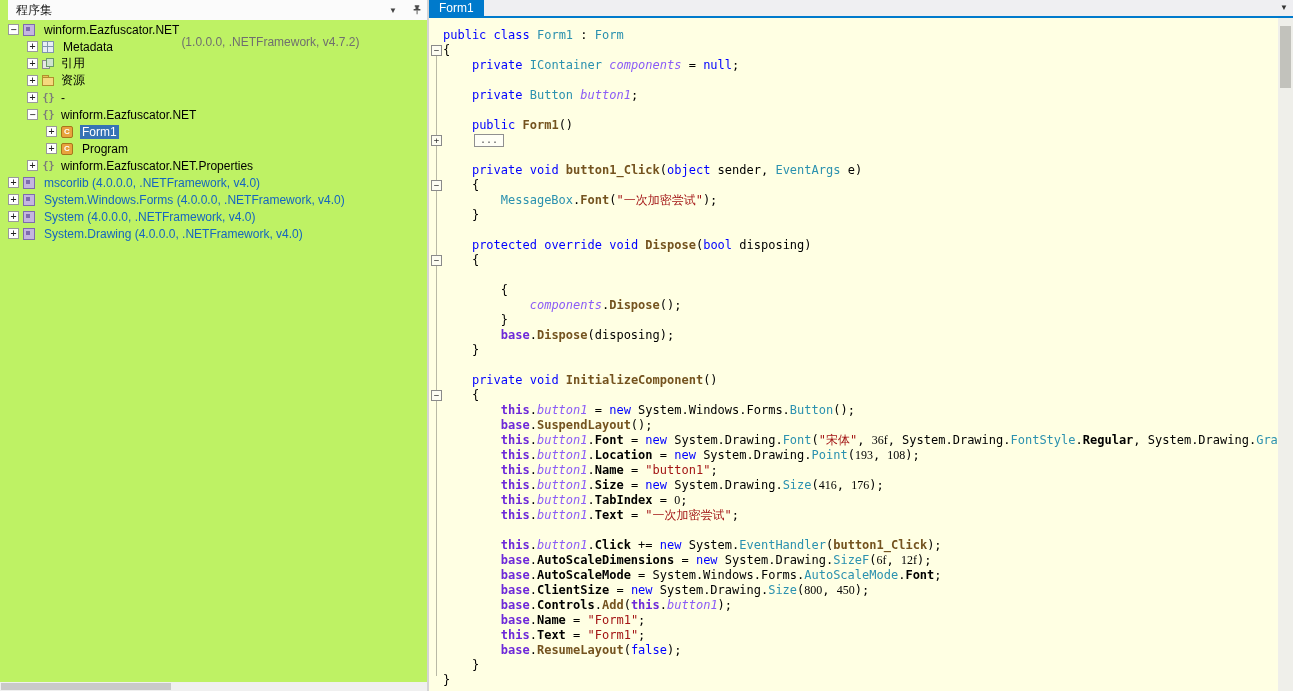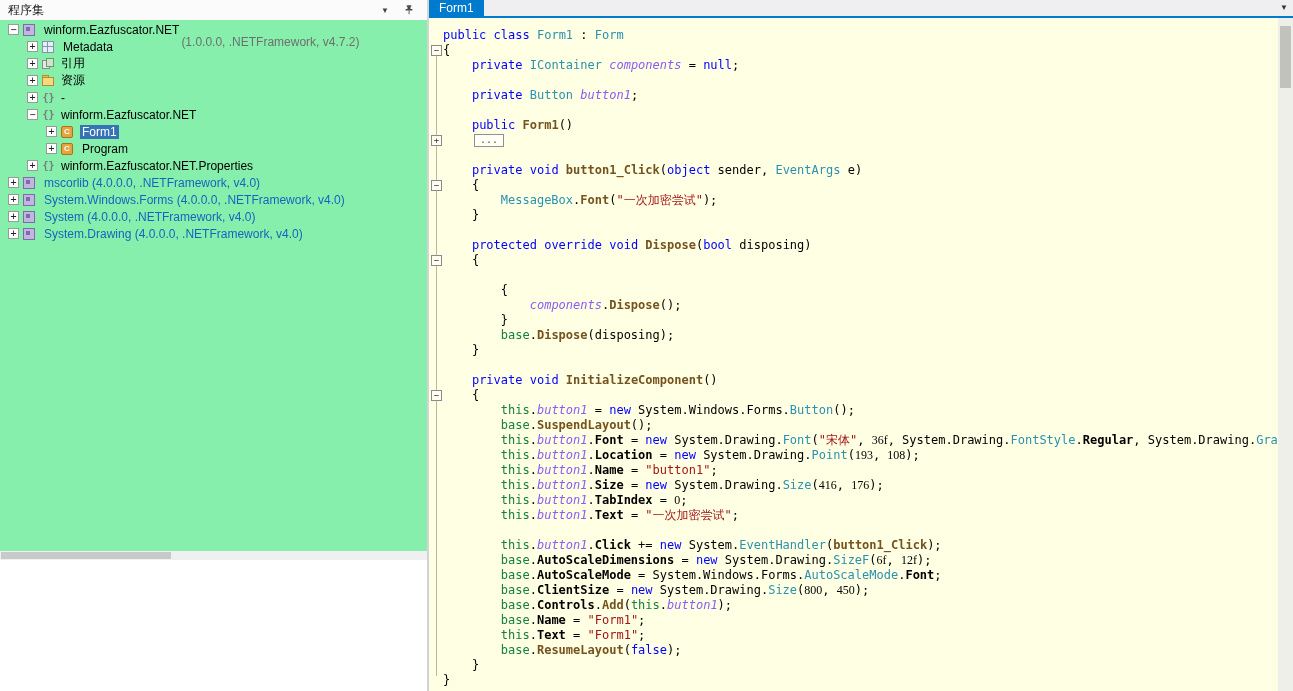--- a/index.html
+++ b/index.html
@@ -1,20 +1,20 @@
 <!DOCTYPE html>
 <html><head>
 <meta charset="utf-8">
 <style>
   html,body{margin:0;padding:0;background:#fff;}
   .app{position:relative;width:1293px;height:691px;overflow:hidden;background:#fff;
        font-family:"Liberation Sans","DejaVu Sans",sans-serif;font-size:12px;color:#000;}
 
   
-  .left-panel{position:absolute;left:0;top:0;width:427px;height:560px;background:#86efac;}
+  .left-panel{position:absolute;left:0;top:0;width:427px;height:691px;background:#bef264;padding-left:8px;}
   .lp-header{height:20px;display:flex;align-items:center;padding:0 12px 0 8px;background:#FBFBFB;}
   .lp-title{flex:1;color:#1a1a1a;}
   .lp-chevron{font-size:8px;color:#444;margin-right:14px;cursor:default;}
   .lp-pin{width:12px;height:13px;display:inline-block;}
   .tree{position:absolute;top:21px;left:0;right:0;bottom:9px;overflow:hidden;}
   .tree-row{height:17px;display:flex;align-items:center;white-space:nowrap;cursor:default;}
   .expander{flex:none;width:9px;height:9px;border:1px solid #9a9a9a;background:#fff;color:#222;
             font:10px/9px "DejaVu Sans Mono",monospace;text-align:center;margin-right:4px;
             display:inline-flex;align-items:center;justify-content:center;}
   .ticon{flex:none;position:relative;width:13px;height:13px;margin-right:4px;display:inline-block;}
@@ -59,21 +59,21 @@
       font-size:10px;line-height:10px;height:11px;padding:0 5px;margin-left:2px;vertical-align:middle;}
 
   
   .c-d{color:#000000;}
   .c-k{color:#0000FF;}
   .c-t{color:#2B91AF;}
   .c-s{color:#A31515;}
   .c-m{color:#74531F;font-weight:bold;}
   .c-p{color:#000000;font-weight:bold;}
   .c-f{color:#8b5cf6;font-style:italic;}
-  .c-b{color:#15803d;font-weight:normal;}
+  .c-b{color:#6d28d9;font-weight:bold;}
   .c-n{color:#000000;font-family:Liberation Serif, serif;}
 
   .vscroll{position:absolute;right:0;top:0;bottom:0;width:15px;background:#EFEFEA;z-index:3;}
   .vthumb{position:absolute;left:2px;top:8px;width:11px;height:62px;background:#C2C2BC;}
 </style>
 </head>
 <body>
 
 <div class="app">
 

